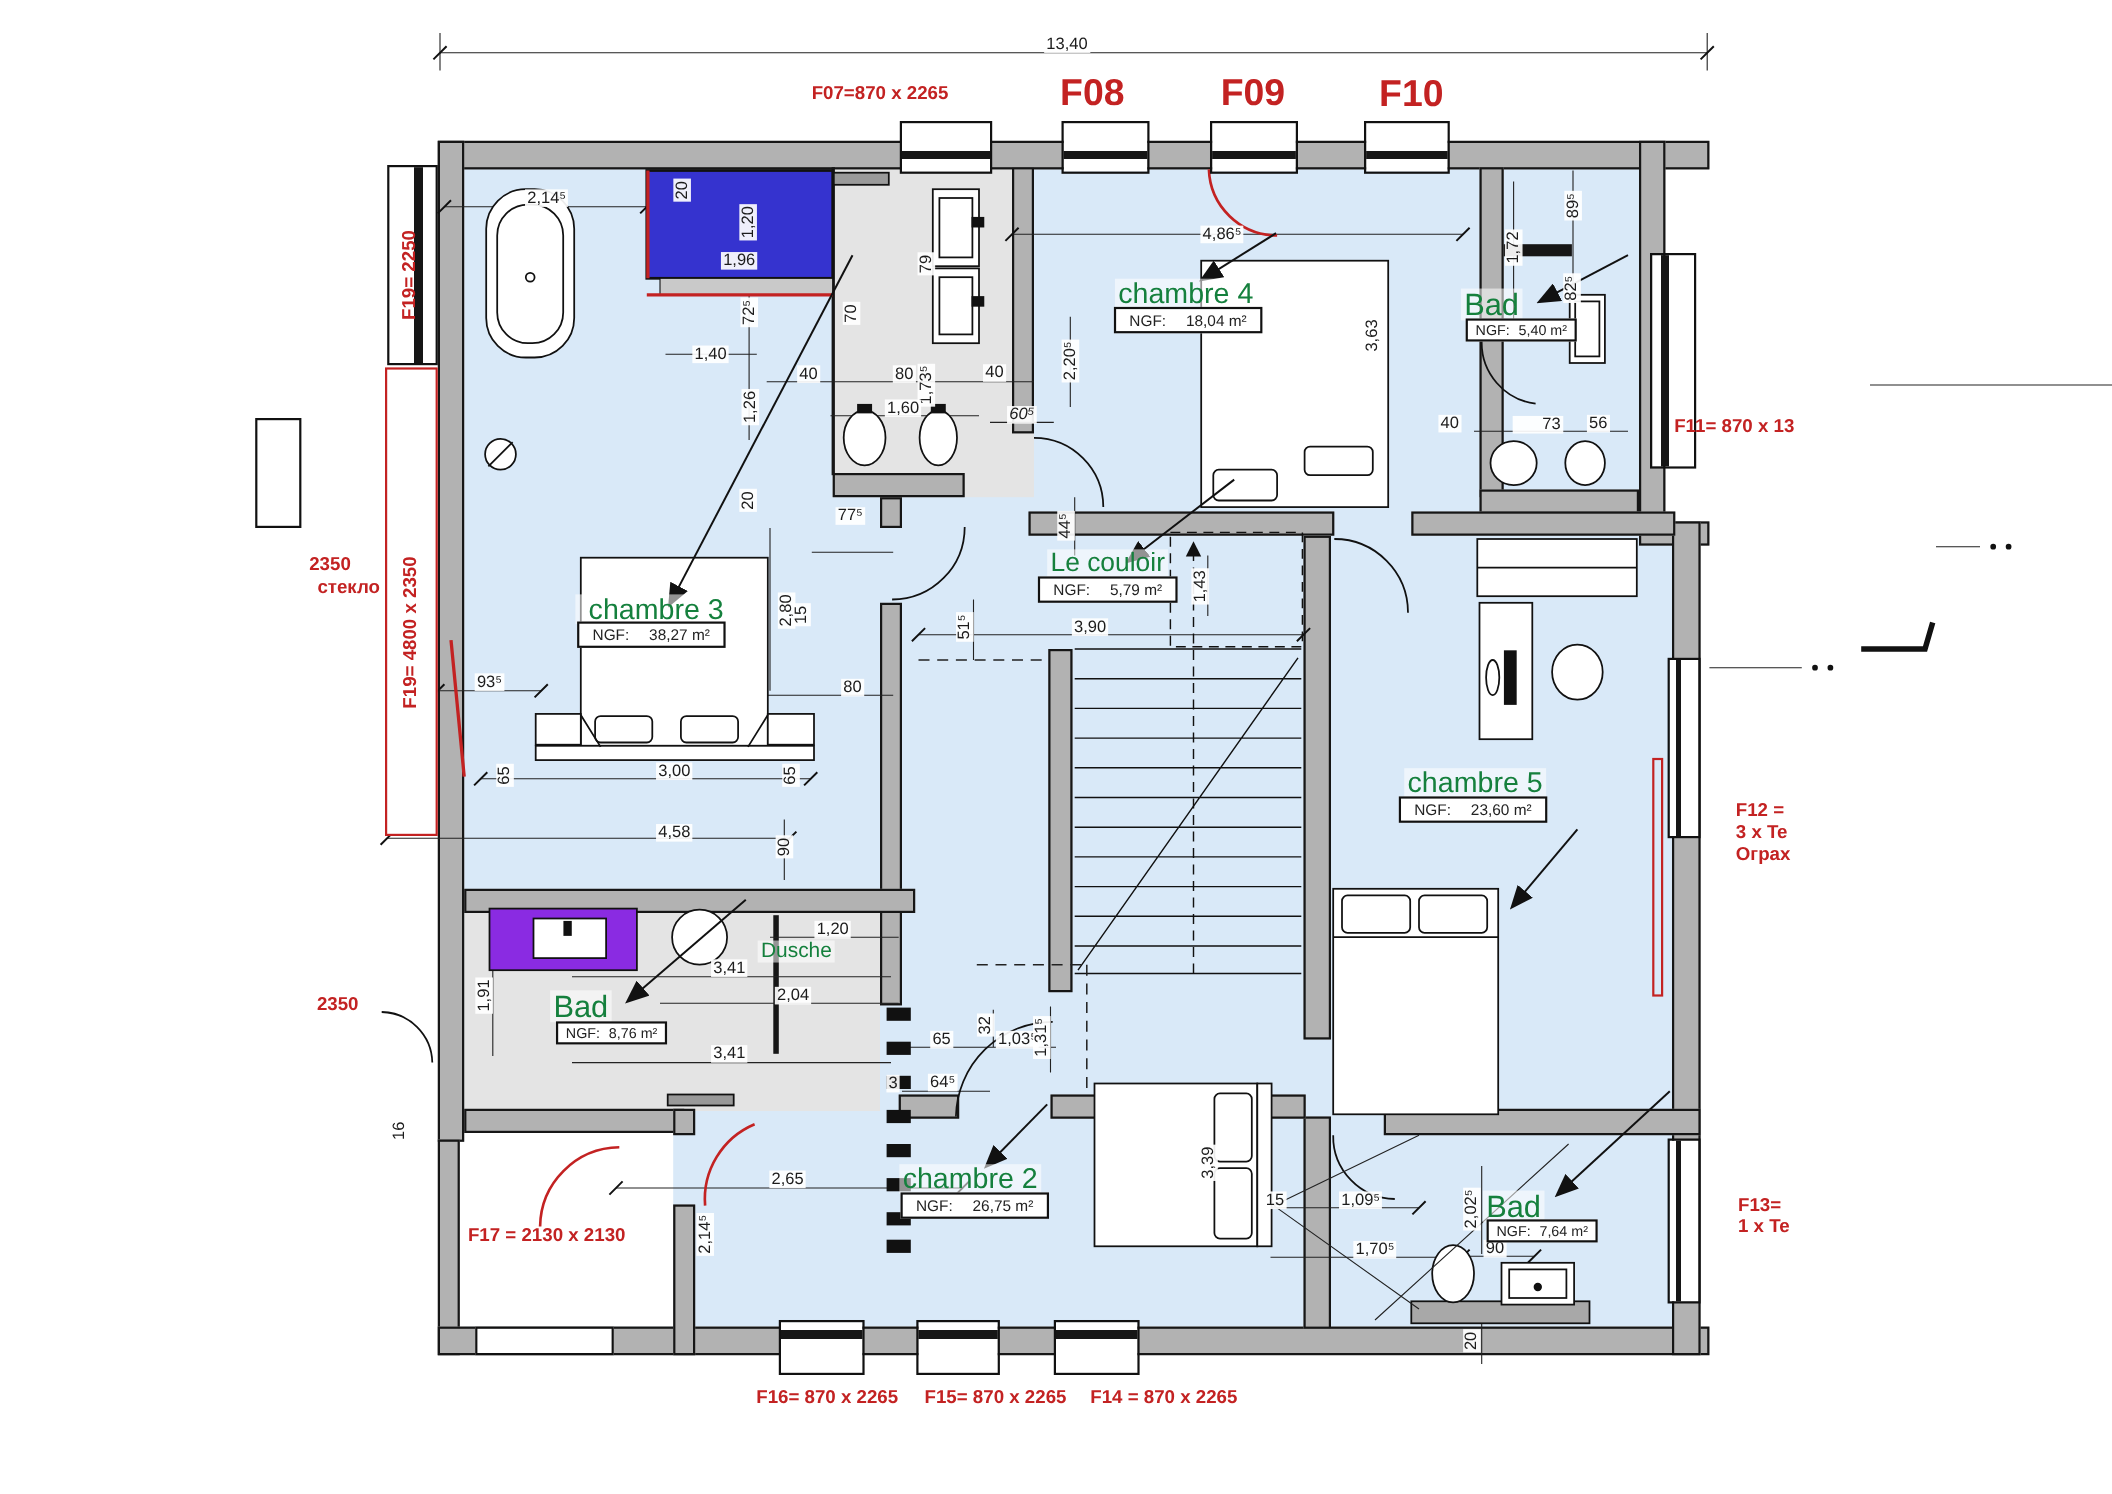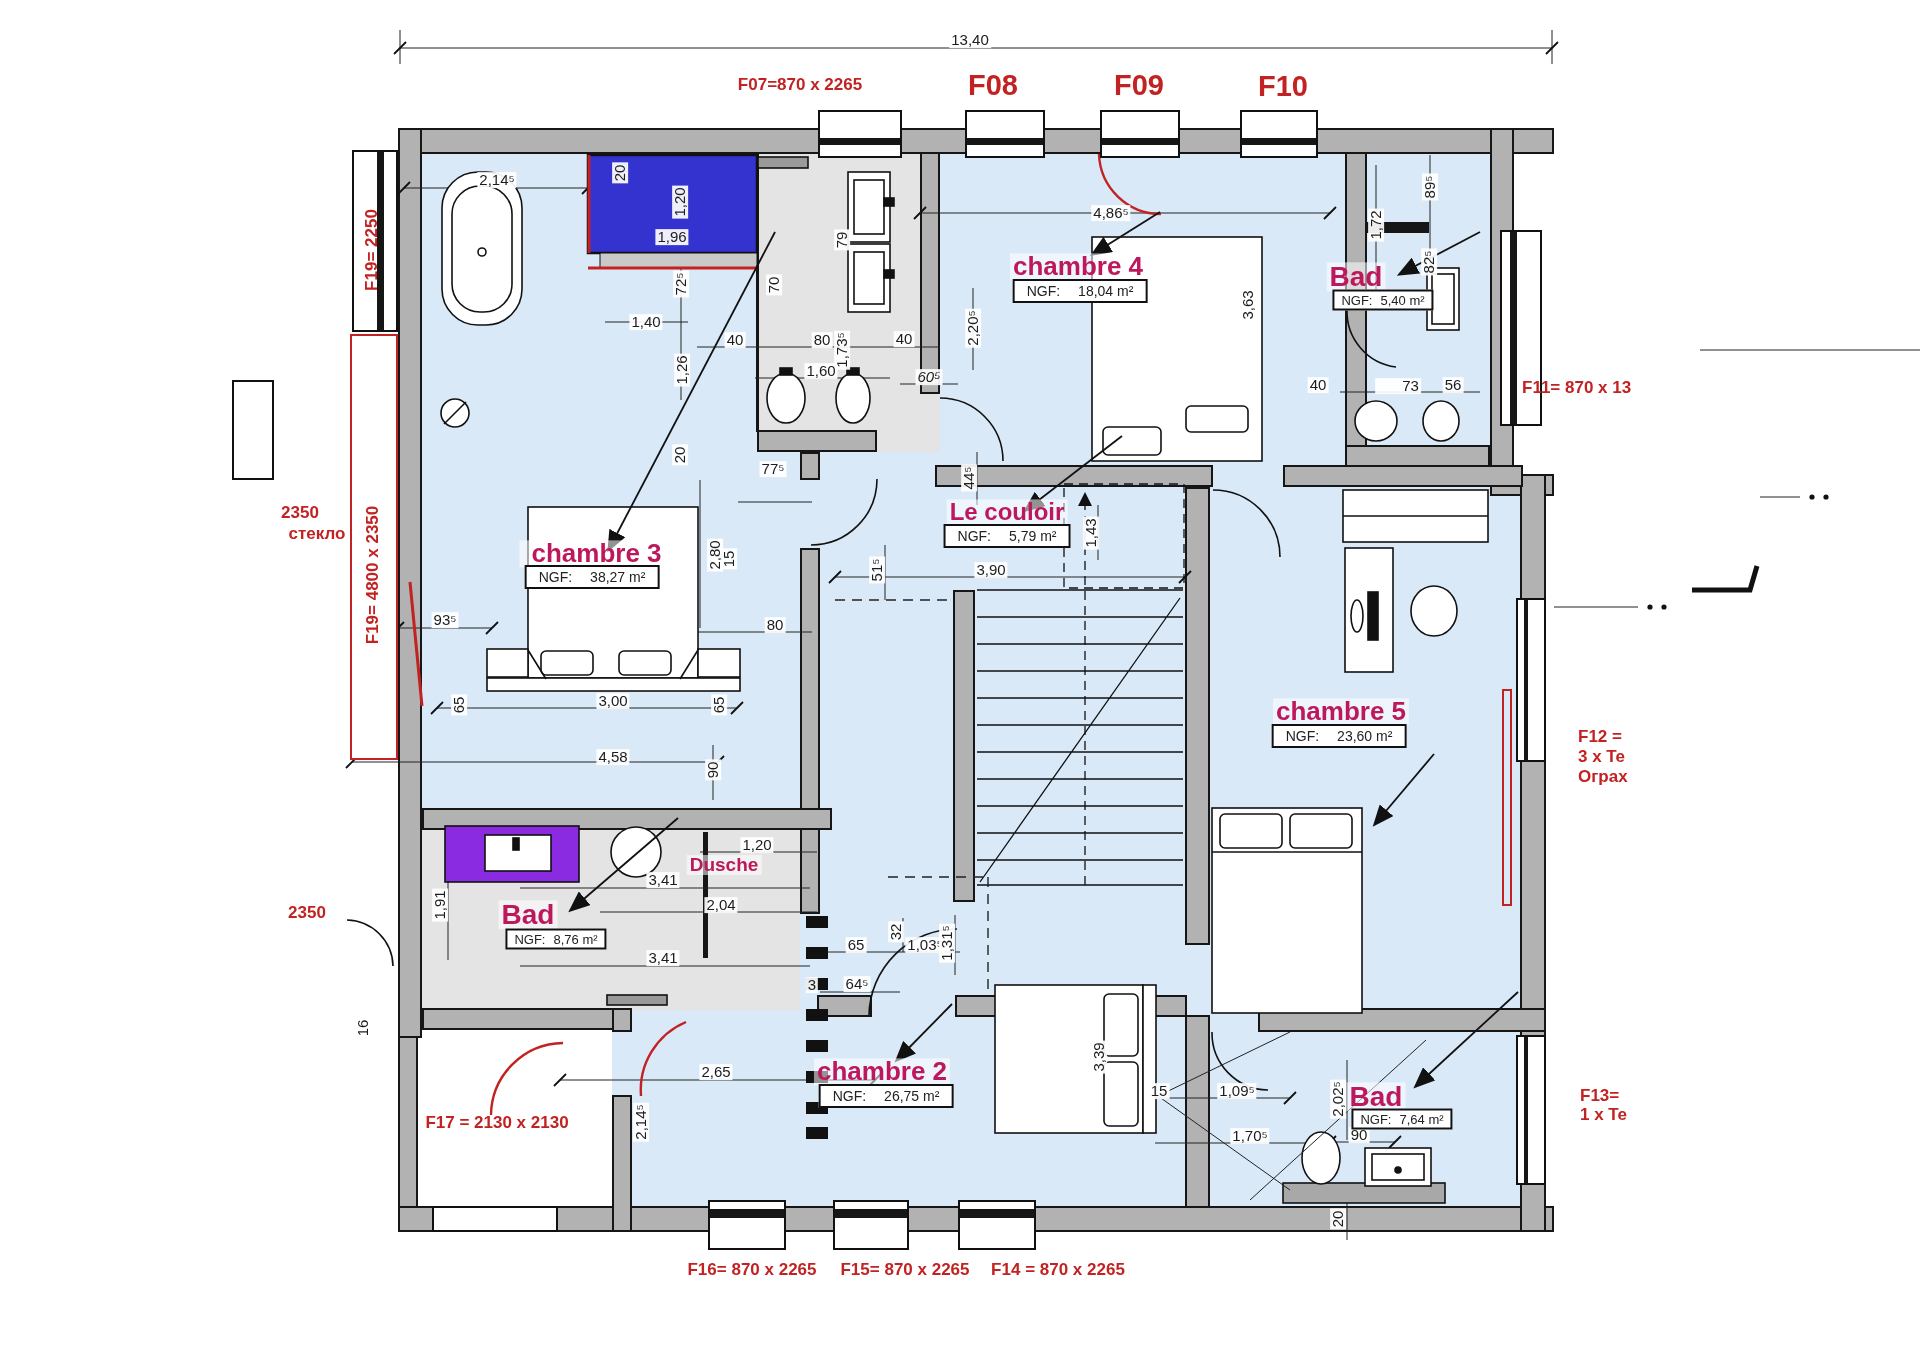--- a/index.html
+++ b/index.html
@@ -12,22 +12,22 @@
   .win{position:absolute;border:2px solid #111;box-sizing:border-box;z-index:4;background:#fff;}
   .win.hband{background:linear-gradient(#fff 0 58%,#161616 58% 74%,#fff 74% 100%);}
   .win.hband-top{background:linear-gradient(#fff 0 16%,#161616 16% 34%,#fff 34% 100%);}
   .win.vband{background:linear-gradient(90deg,#fff 0 54%,#161616 54% 72%,#fff 72% 100%);}
   .win.vband-l{background:linear-gradient(90deg,#fff 0 22%,#161616 22% 40%,#fff 40% 100%);}
   .glass{position:absolute;border:2px solid var(--red);background:#fff;box-sizing:border-box;z-index:4;}
   .dim{position:absolute;z-index:6;font-size:15px;color:#1c1c1c;background:rgba(255,255,255,.92);
        padding:0 2px;line-height:1.05;white-space:nowrap;}
   .rlabel{position:absolute;z-index:7;color:var(--red);font-weight:bold;font-size:17px;
           white-space:nowrap;line-height:1.05;}
-  .rlabel.big{font-size:29px;text-align:center;}
-  .room{position:absolute;z-index:7;font-weight:bold;color:#be185d;white-space:nowrap;
+  .rlabel.big{font-size:34px;text-align:center;}
+  .room{position:absolute;z-index:7;font-weight:normal;color:#15803d;white-space:nowrap;
         background:rgba(255,255,255,.55);padding:0 3px;line-height:1.05;}
   .ngf{position:absolute;z-index:7;display:flex;align-items:center;border:2px solid #111;
        background:#fff;white-space:nowrap;color:#222;}
 </style>
 </head>
 <body>
 
 <div id="plan">
 
   <div class="fill" style="left:422px;top:152px;width:1068px;height:1054px;background:var(--floor)"></div>

